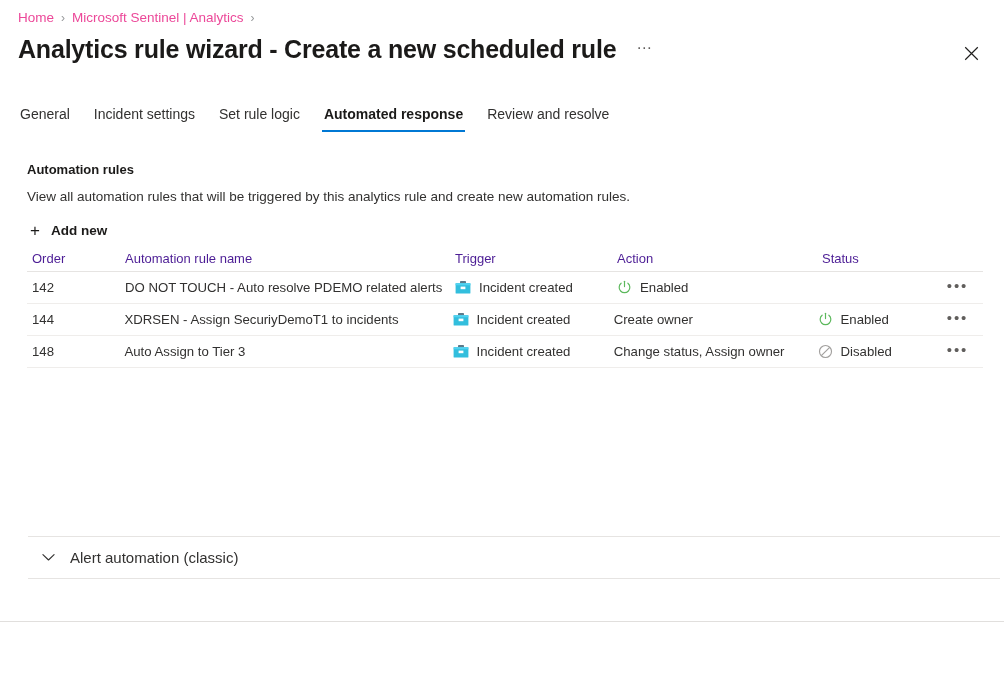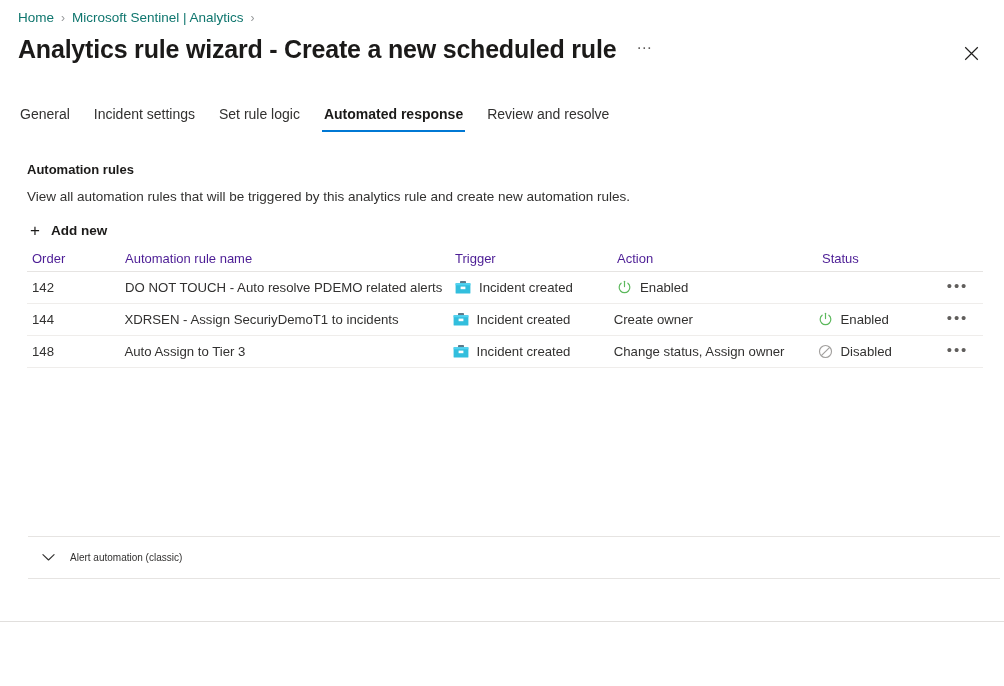--- a/index.html
+++ b/index.html
@@ -23,21 +23,21 @@
     position: absolute;
     left: 18px;
     top: 9px;
     display: flex;
     align-items: center;
     font-size: 13.5px;
     line-height: 18px;
     white-space: nowrap;
   }
   .crumb-link {
-    color: #0f766e;
+    color: #ec4899;
     cursor: pointer;
     text-decoration: none;
   }
   .crumb-sep {
     color: #97999b;
     margin: 0 7px;
     font-size: 12px;
     user-select: none;
   }
 
@@ -214,21 +214,21 @@
   }
   .chev {
     width: 16px;
     height: 16px;
     margin: 0 14px 0 12px;
     display: inline-flex;
     align-items: center;
     justify-content: center;
     color: #323130;
   }
-  .classic-label { font-size: 10px; color: #323130; }
+  .classic-label { font-size: 15px; color: #323130; }
 
   
   .footer-divider {
     position: absolute;
     left: 0; right: 0;
     top: 621px;
     height: 1px;
     background: #e1dfdd;
   }
   .footer {

